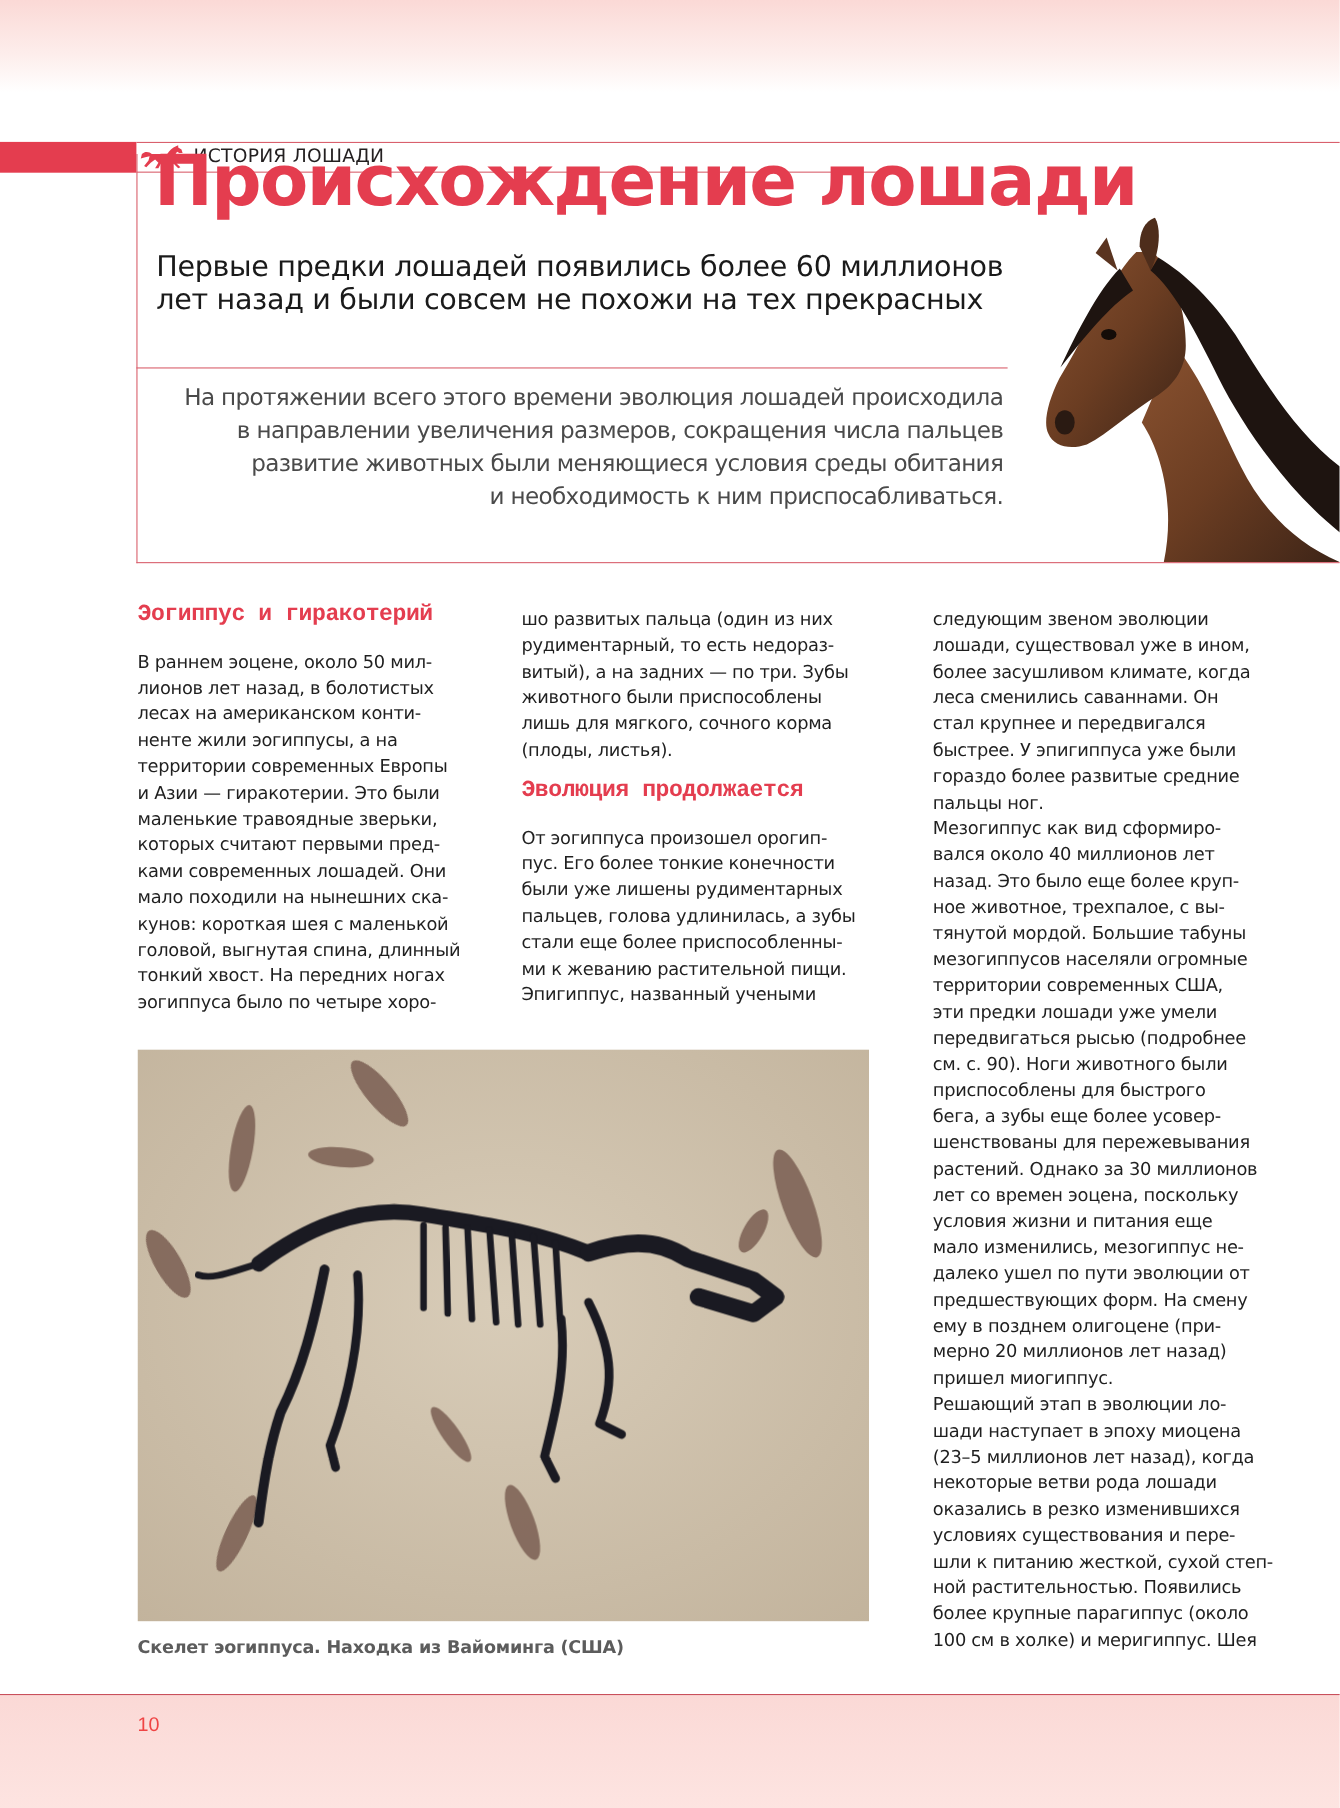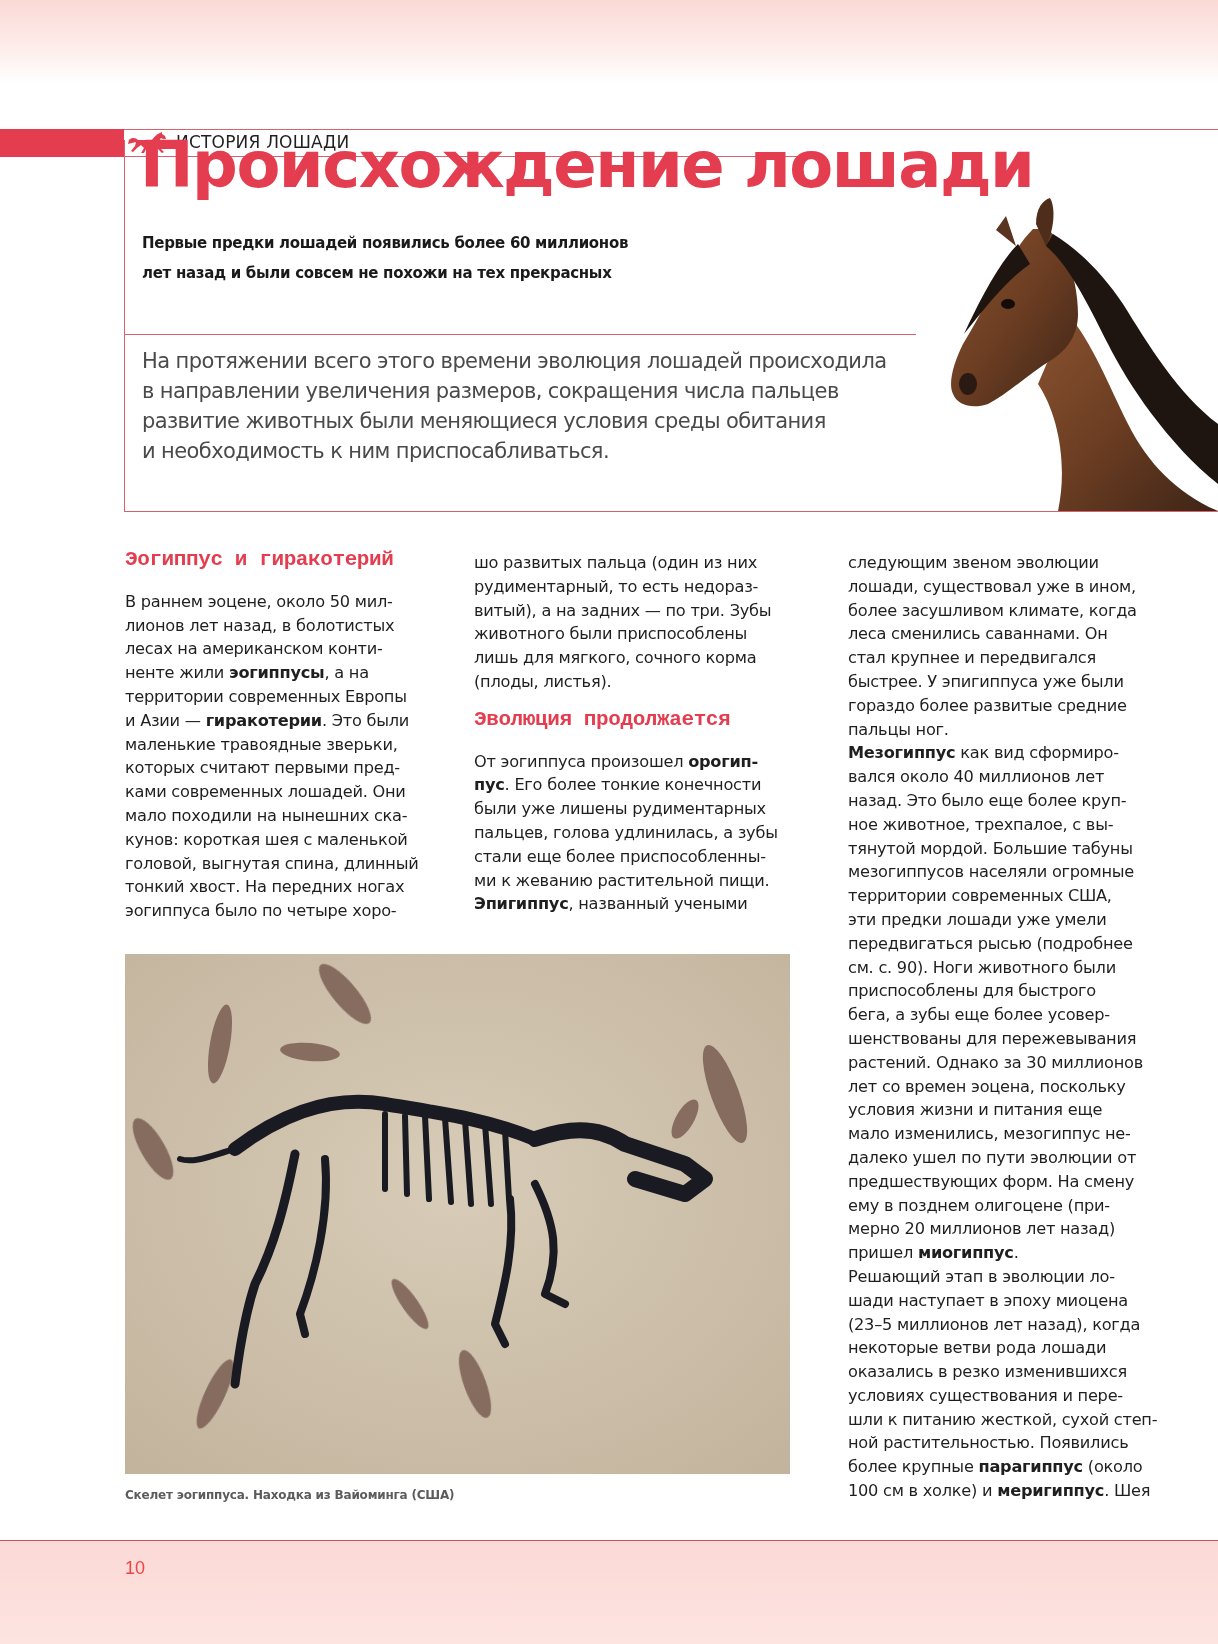--- a/index.html
+++ b/index.html
@@ -27,52 +27,53 @@
   .intro-frame-bottom { position:absolute; left:124px; top:511px; width:1094px; height:1px; background:#d9606d; }
   .lead-divider { position:absolute; left:124px; top:334px; width:792px; height:1px; background:#d9606d; }
 
   .page-title {
     position:absolute; left:140px; top:128px;
     font-family:"DejaVu Sans", sans-serif; font-weight:bold; font-size:64px; color:#e43d4f;
     letter-spacing:-1.5px; white-space:nowrap;
   }
   .lead {
     position:absolute; left:142px; top:228px; width:740px;
-    font-family:"DejaVu Sans", sans-serif; font-weight:bold; font-size:15px; line-height:30px; color:#1a1a1a;
+    font-family:"DejaVu Sans", sans-serif; font-weight:normal; font-size:26px; line-height:30px; color:#1a1a1a;
     letter-spacing:-0.3px;
   }
   .lead span { display:block; white-space:nowrap; }
   .intro {
     position:absolute; left:142px; top:346px; width:770px;
     font-family:"DejaVu Sans", sans-serif; font-size:21px; line-height:30px; color:#4a4a4a;
     letter-spacing:-0.6px;
+    text-align:right;
   }
   .intro span { display:block; white-space:nowrap; }
 
   .horse-photo { position:absolute; left:918px; top:194px; width:300px; height:317px; }
 
   .col {
     position:absolute; width:320px;
     font-family:"DejaVu Sans", sans-serif; font-size:16.2px; line-height:23.8px; color:#1f1f1f;
     letter-spacing:-0.25px;
   }
   .col .ln { display:block; white-space:nowrap; }
-  .col b { font-weight:bold; }
+  .col b { font-weight:normal; }
   .subhead {
     display:block; font-family:Liberation Mono, monospace; font-weight:bold; font-size:21px; color:#e43d4f;
     letter-spacing:-0.4px; white-space:nowrap;
   }
   .col1 { left:125px; top:548px; }
   .col2 { left:474px; top:551px; }
   .col3 { left:848px; top:551px; }
 
   .fossil-photo { position:absolute; left:125px; top:954px; width:665px; height:520px; }
   .caption {
     position:absolute; left:125px; top:1488px;
-    font-family:"DejaVu Sans", sans-serif; font-weight:bold; font-size:12px; color:#5c5c5c; letter-spacing:-0.2px;
+    font-family:"DejaVu Sans", sans-serif; font-weight:bold; font-size:16px; color:#5c5c5c; letter-spacing:-0.2px;
   }
 
   .footer {
     position:absolute; left:0; top:1540px; width:1218px; height:104px;
     background:linear-gradient(#fbd9d6, #fde4e1);
     border-top:1px solid #c9505c;
   }
   .page-number {
     position:absolute; left:125px; top:1558px;
     font-family:Liberation Sans, sans-serif; font-size:18px; color:#ef4444;

